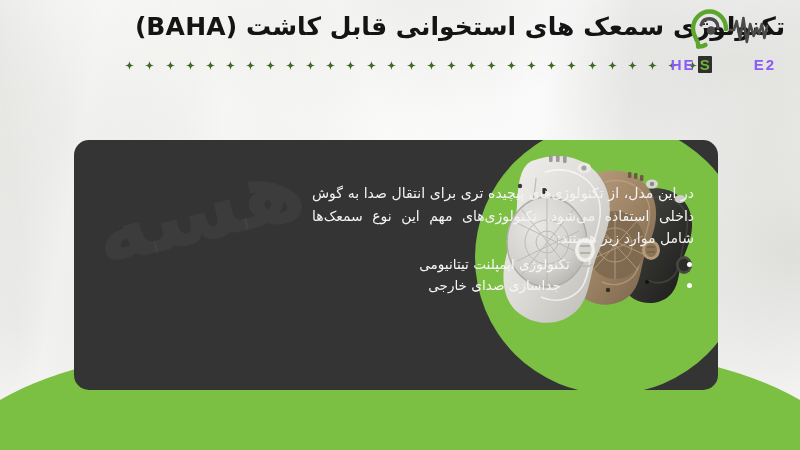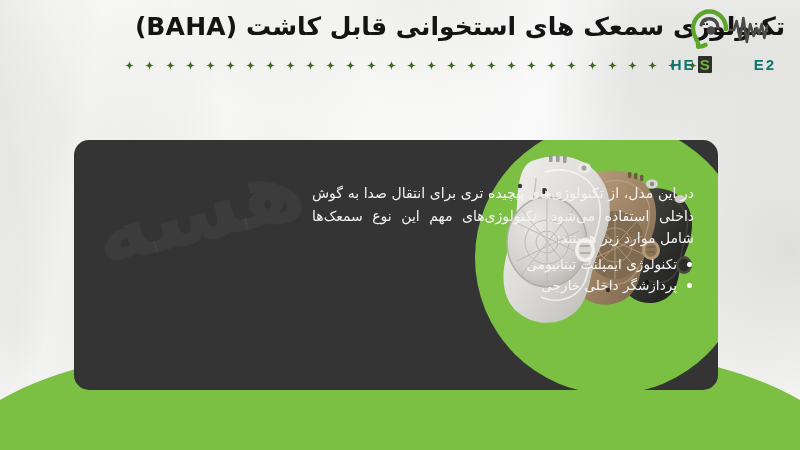--- a/index.html
+++ b/index.html
@@ -80,21 +80,21 @@
     width:104px; height:64px;
   }
   .logo-mark { position:absolute; top:0; right:6px; width:92px; height:42px; }
   .logo-word {
     position:absolute; bottom:-1px; right:10px;
     display:flex; align-items:center; gap:2px;
     direction:ltr;
   }
   .logo-word span {
     font-family:"Liberation Sans",sans-serif;
-    font-size:15px; font-weight:700; color:#0f766e; letter-spacing:2px;padding-left:40px;
+    font-size:15px; font-weight:700; color:#8b5cf6; letter-spacing:2px;padding-left:40px;
   }
   .logo-word .hl {
     background:#2f2f2f; color:#6fb536; padding:0 2px;
     letter-spacing:0; border-radius:1px;
   }
 
   
   .panel {
     position:absolute;
     left:74px; top:140px;
@@ -142,21 +142,21 @@
     text-align:justify;
     text-align-last:right;
   }
   .copy ul { list-style:none; margin-top:2px; }
   .copy li {
     font-size:13.6px;
     line-height:1.58;
     color:#f6f6f6;
     position:relative;
     padding-right:17px;
-    text-align:right;
+    text-align:center;
   }
   .copy li::before {
     content:"";
     position:absolute;
     right:2px; top:8px;
     width:5px; height:5px;
     border-radius:50%;
     background:#ffffff;
   }
 
@@ -373,18 +373,18 @@
           <path d="M105 124 h10 M105 131 h10" stroke="#a6a5a0" stroke-width="1.4"></path>
           <path d="M104 142 q7 5 14 0" fill="none" stroke="#bdbcb7" stroke-width="1.6"></path>
         </g>
       </svg>
     </div>
 
     <div class="copy">
       <p>در این مدل، از تکنولوژی‌های پیچیده تری برای انتقال صدا به گوش داخلی استفاده می‌شود. تکنولوژی‌های مهم این نوع سمعک‌ها شامل موارد زیر هستند:</p>
       <ul>
         <li>تکنولوژی ایمپلنت تیتانیومی</li>
-        <li>پردازشگر داخلی خارجی</li>
+        <li>جداسازی صدای خارجی</li>
       </ul>
     </div>
 
   </div>
 </div>
 
 </body></html>

